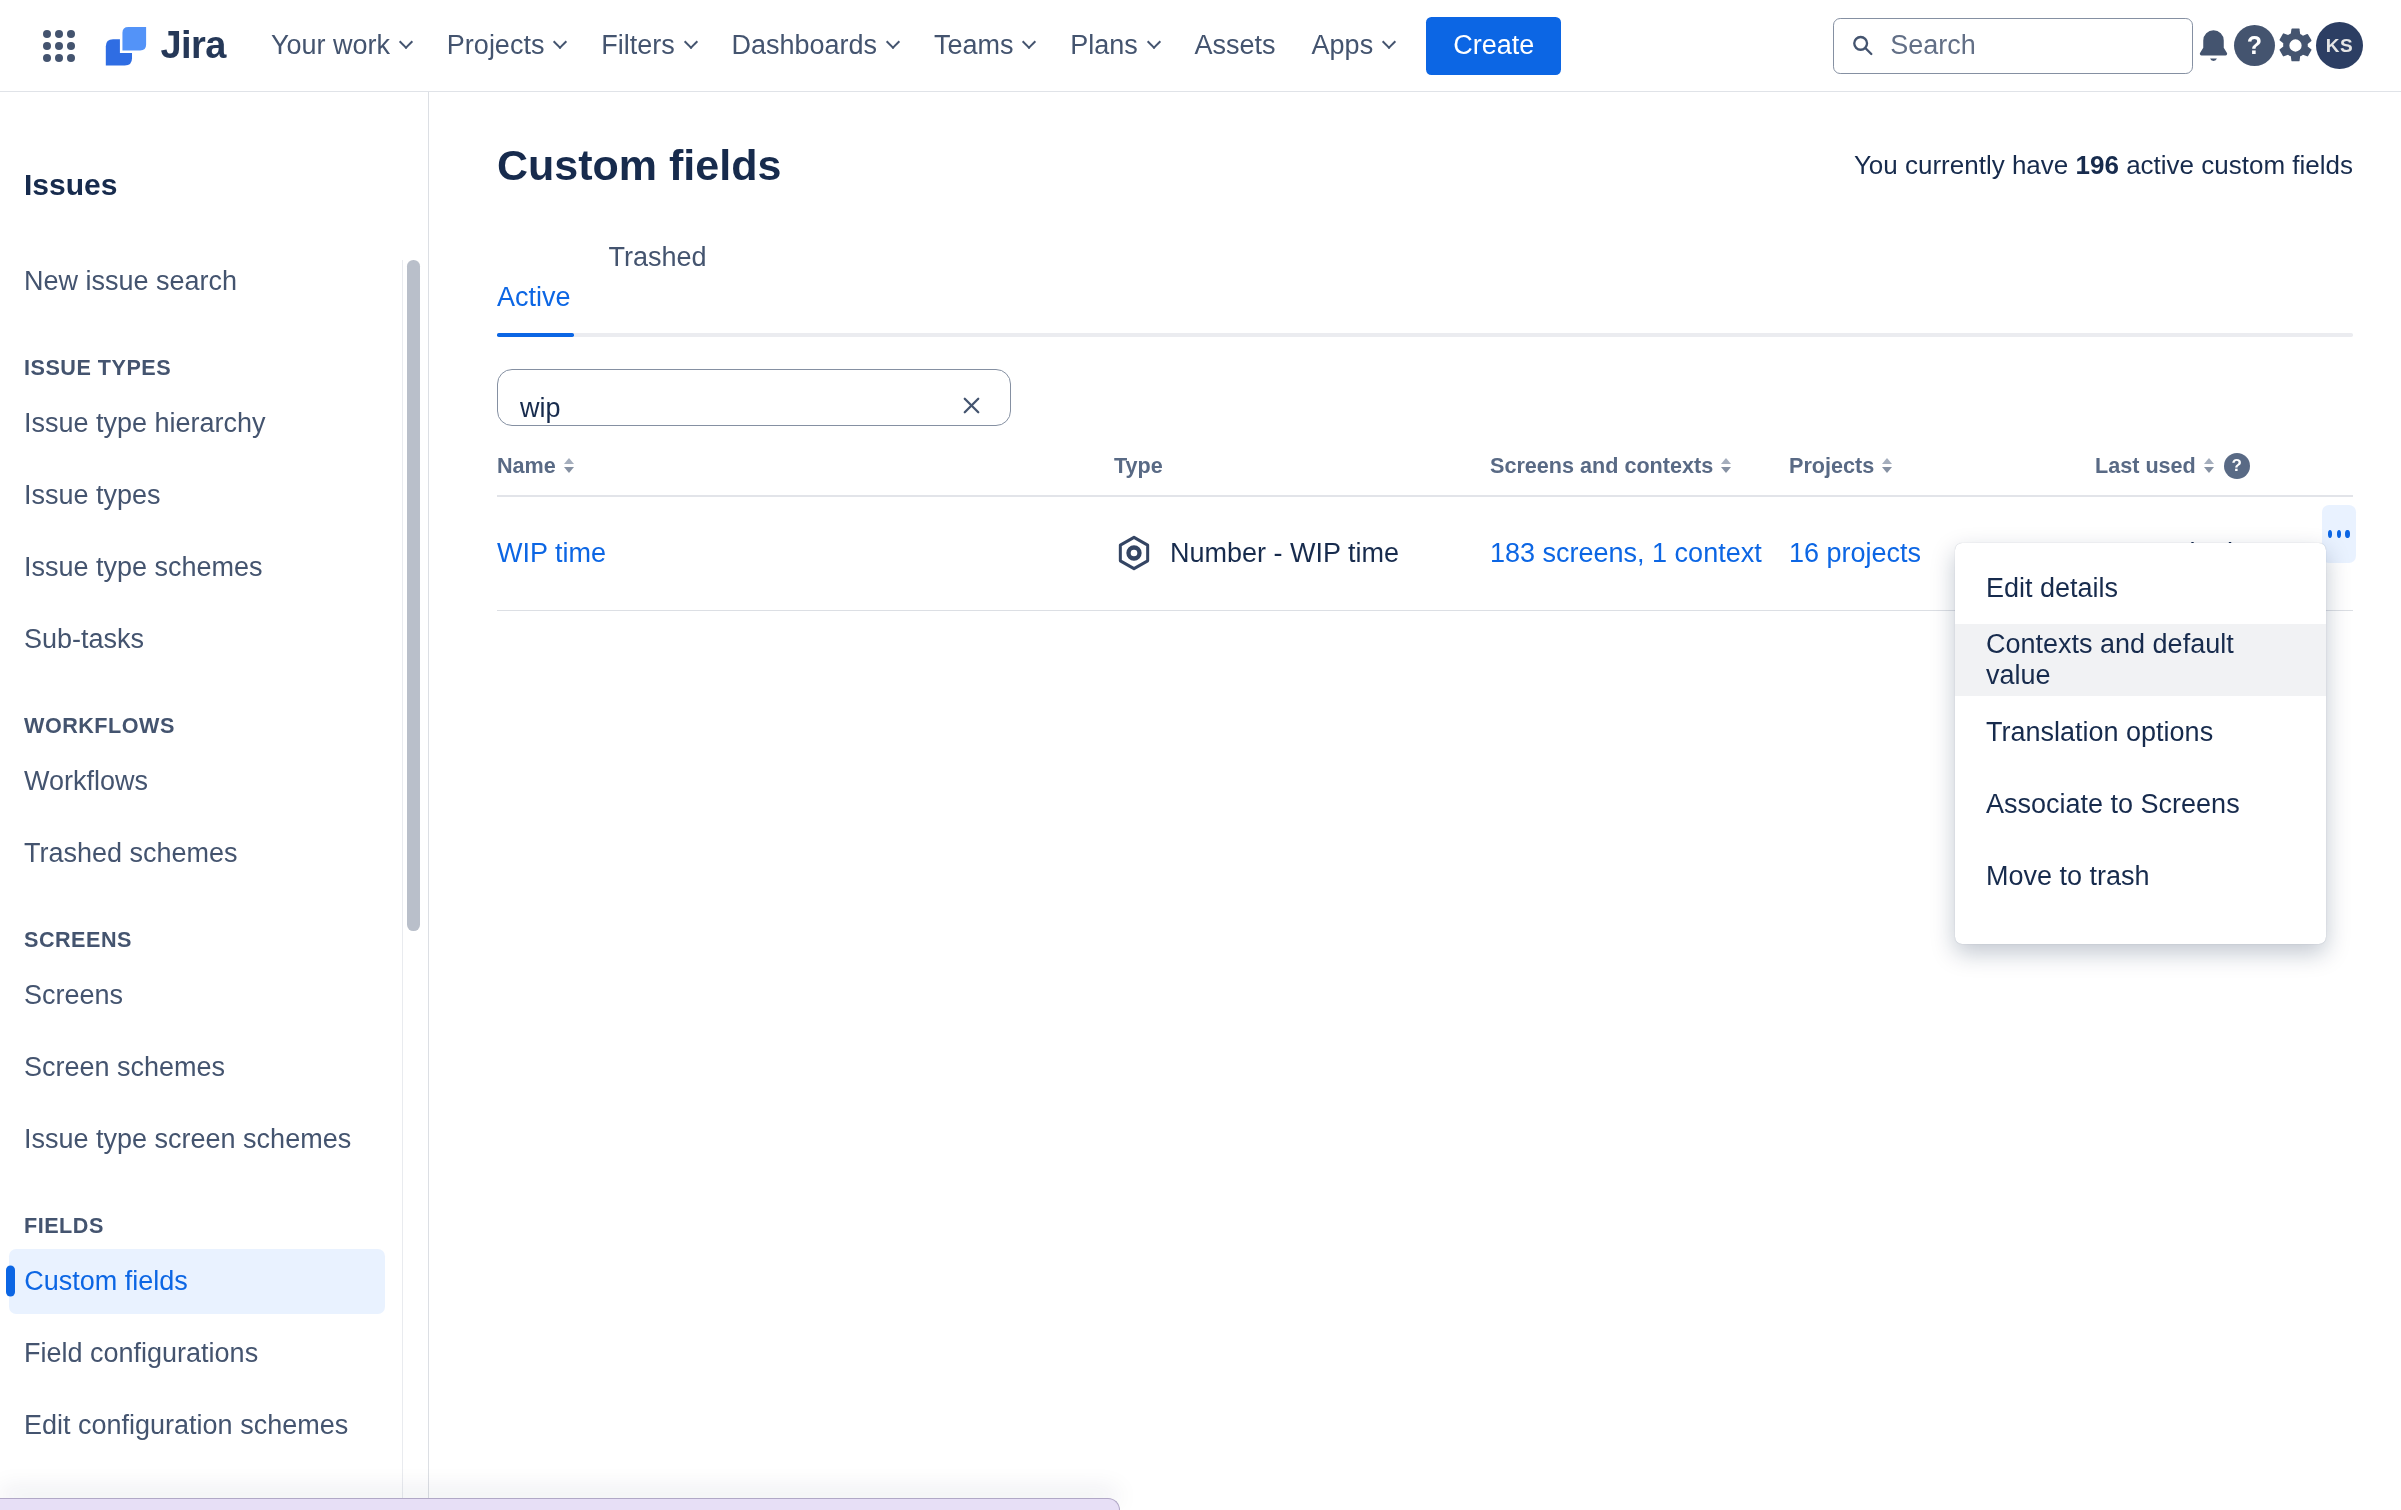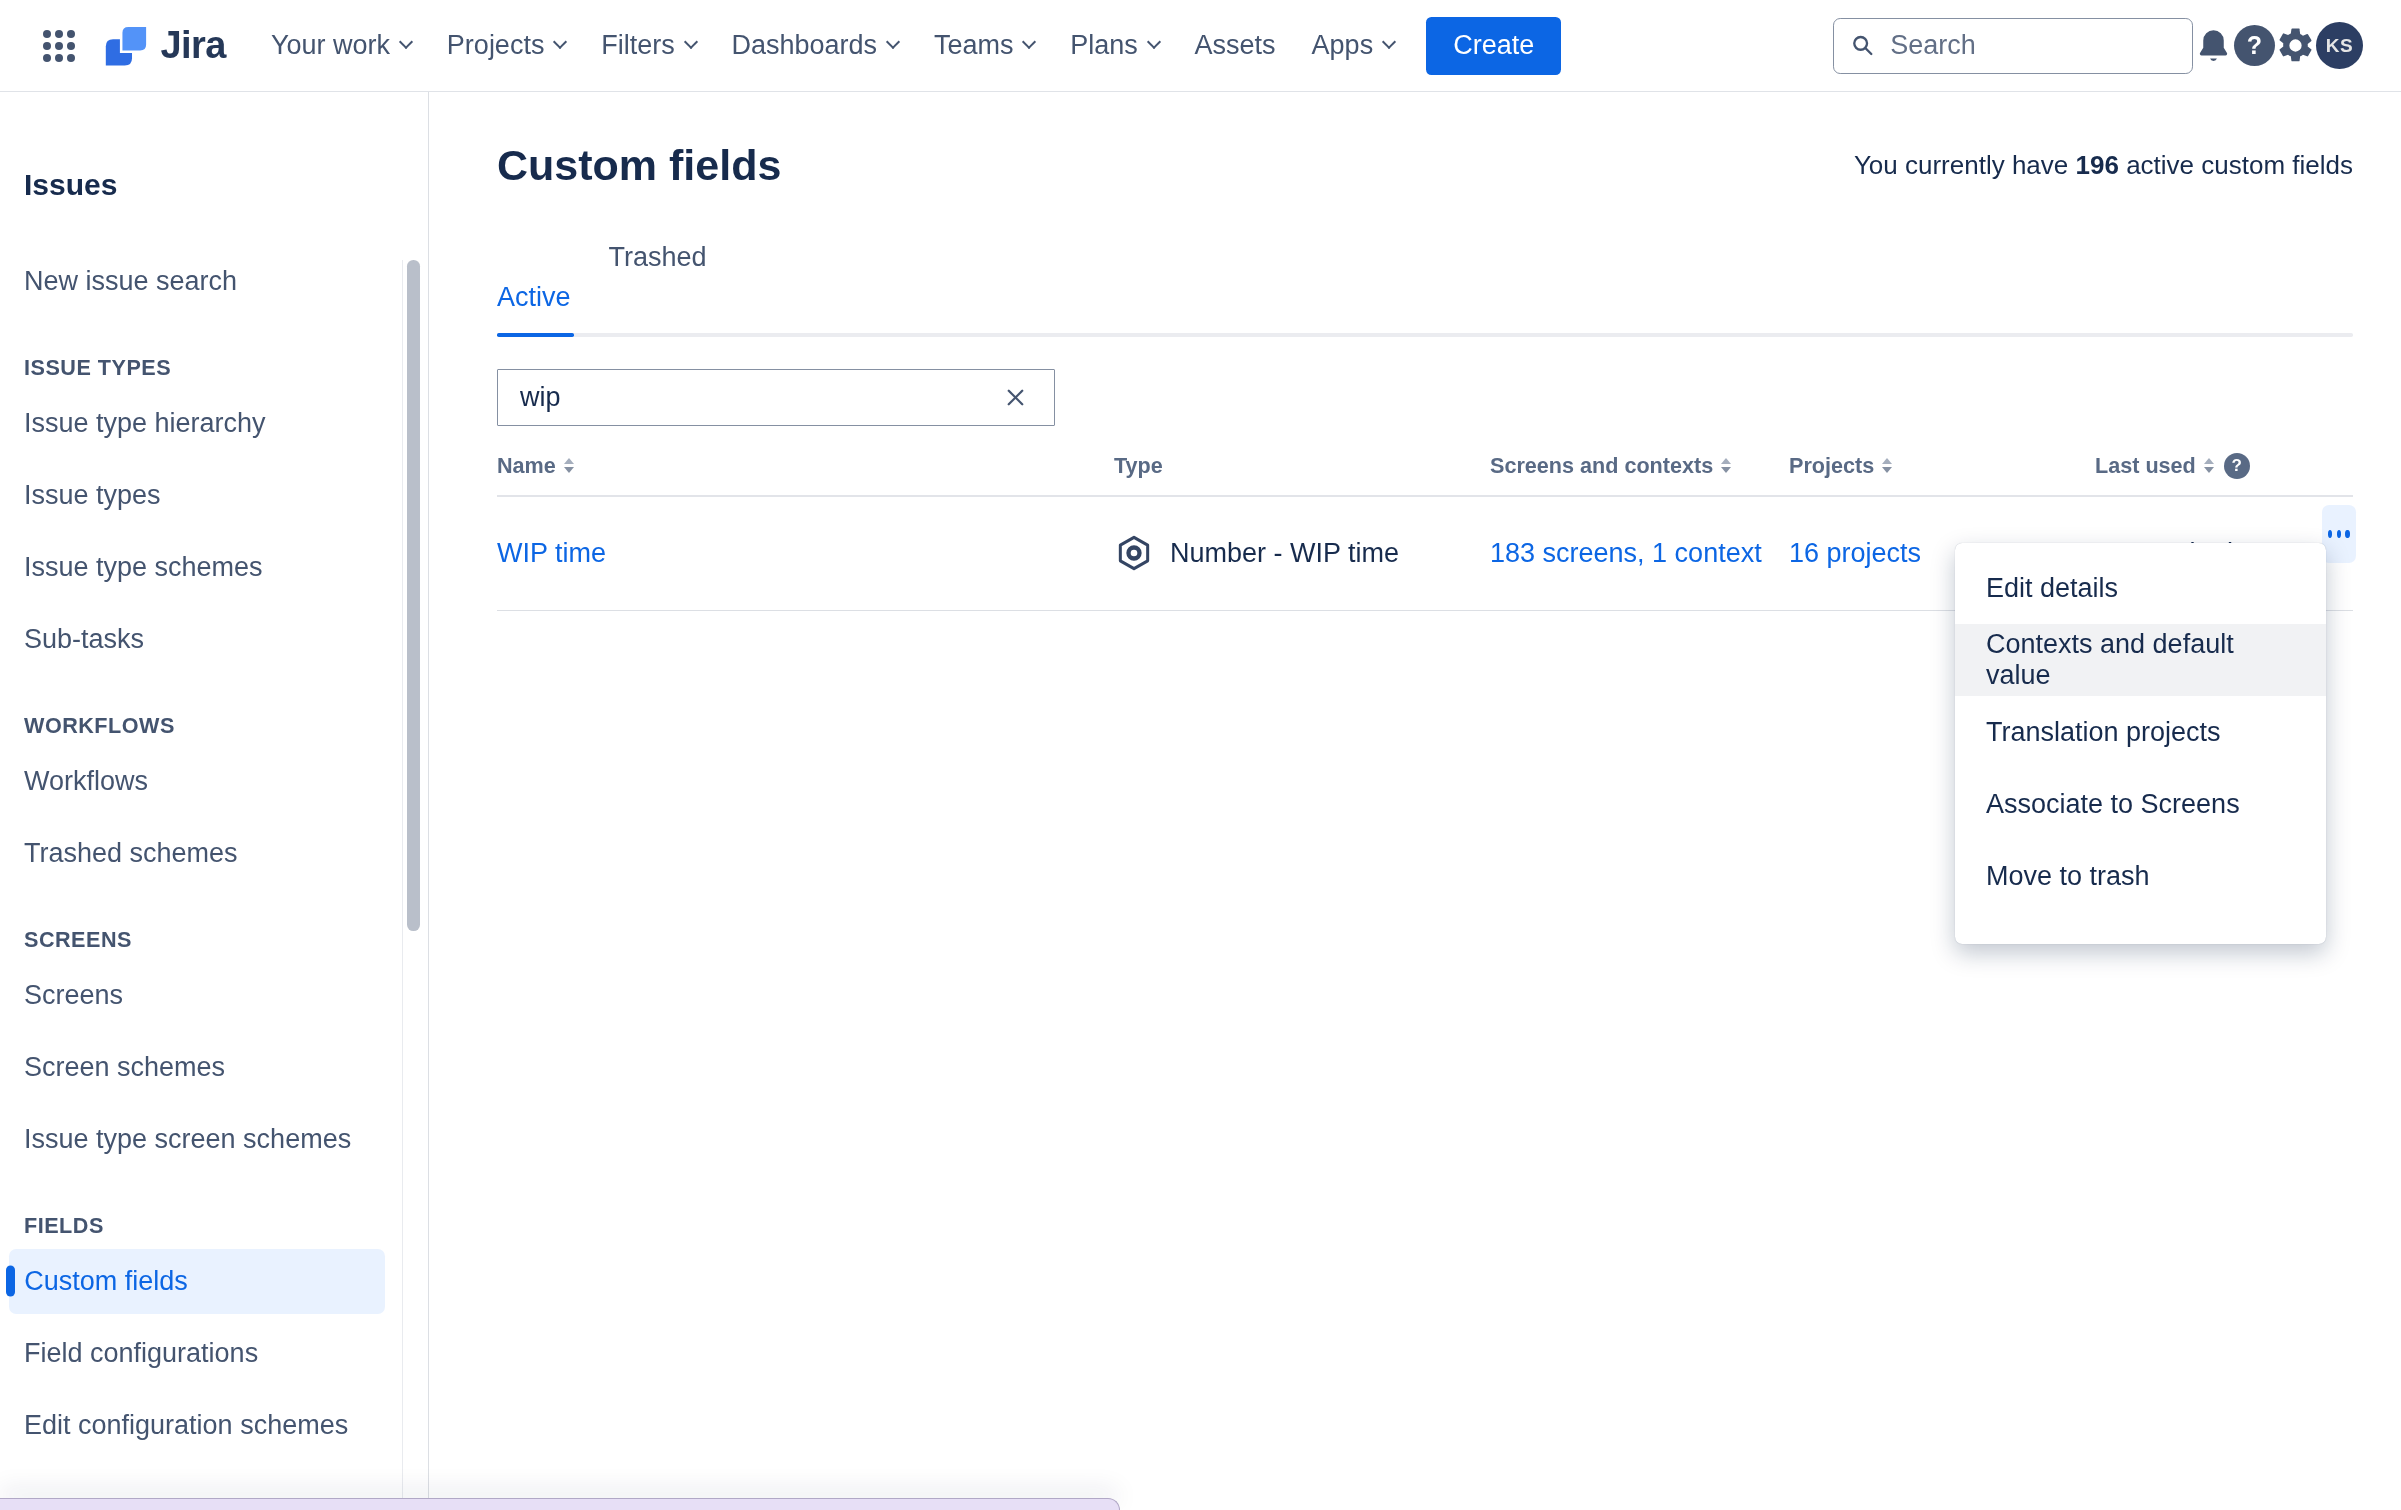--- a/index.html
+++ b/index.html
@@ -97,22 +97,22 @@
     font-family:inherit;
   }
 
   .tabs { display:flex; gap:38px; margin-top:52px; font-size:27px; font-weight:500; }
   .tab { cursor:pointer; color:#44546F; }
   .tab.active { color:#0C66E4;margin-top:40px; }
   .tab-track { margin-top:20px; height:3.6px; background:#EBECF0; position:relative; border-radius:1.8px; }
   .tab-indicator { position:absolute; left:0; top:0; width:77px; height:3.6px; background:#0C66E4; border-radius:1.8px; }
 
   .search-field {
-    margin-top:32px; width:558px; height:57px; border:1.8px solid #8590A2; border-radius:1px;
-    display:flex; align-items:center; padding:0 20px; background:#fff;
+    margin-top:32px; width:514px; height:57px; border:1.8px solid #8590A2; border-radius:15px;
+    display:flex; align-items:flex-end; padding:0 20px; background:#fff;
   }
   .search-field input {
     border:none; outline:none; font-size:27px; color:#172B4D; width:100%;
     font-family:inherit; background:transparent;
   }
   .clear-btn { margin-left:auto; display:flex; align-items:center; cursor:pointer; padding:5.4px; }
 
   .thead {
     margin-top:27px;
     display:grid; grid-template-columns:617px 376px 299px 306px 1fr; align-items:center;
@@ -362,19 +362,19 @@
       <span class="dot"></span>
       <span class="dot"></span>
     </button>
   </div>
 
 </main>
 
 <div class="menu">
   <div class="menu-item">Edit details</div>
   <div class="menu-item highlighted">Contexts and default value</div>
-  <div class="menu-item">Translation projects</div>
+  <div class="menu-item">Translation options</div>
   <div class="menu-item">Associate to Screens</div>
   <div class="menu-item">Move to trash</div>
 </div>
 
 <div class="purple-bar"></div>
 
 
 </body></html>

